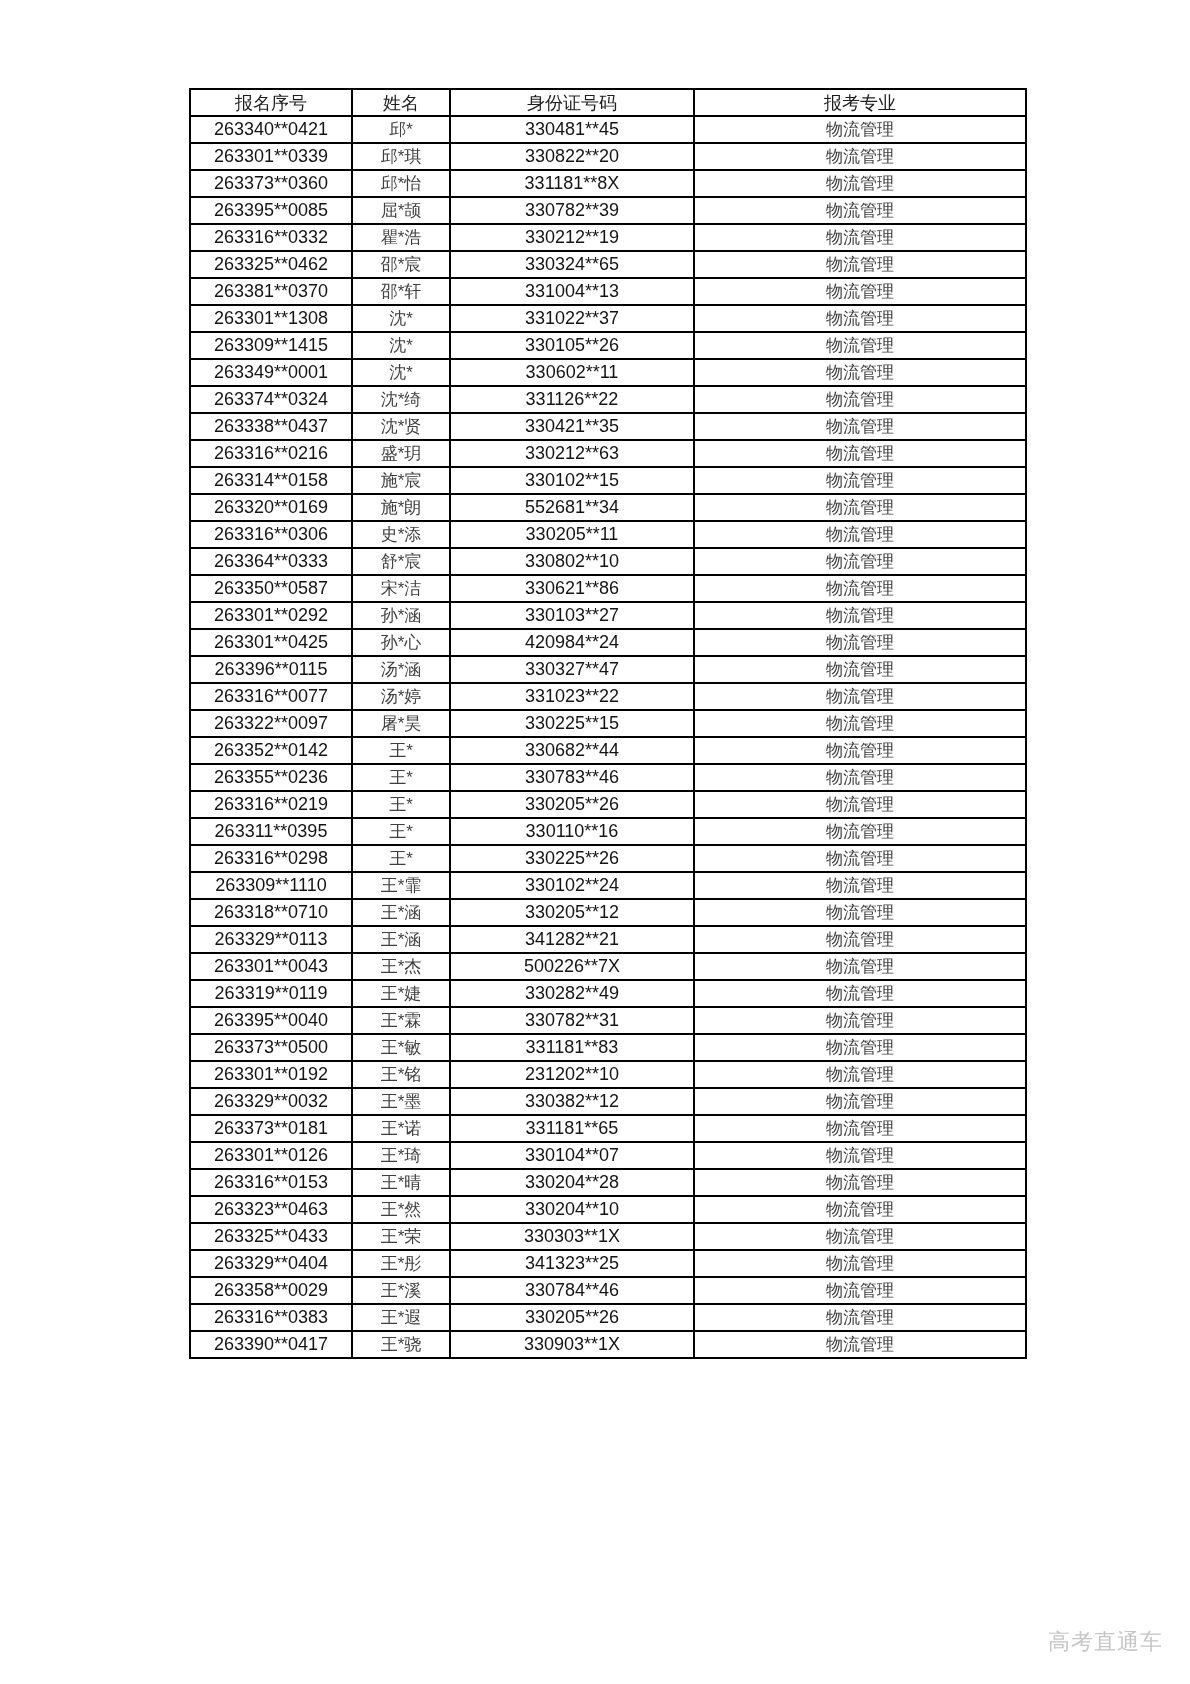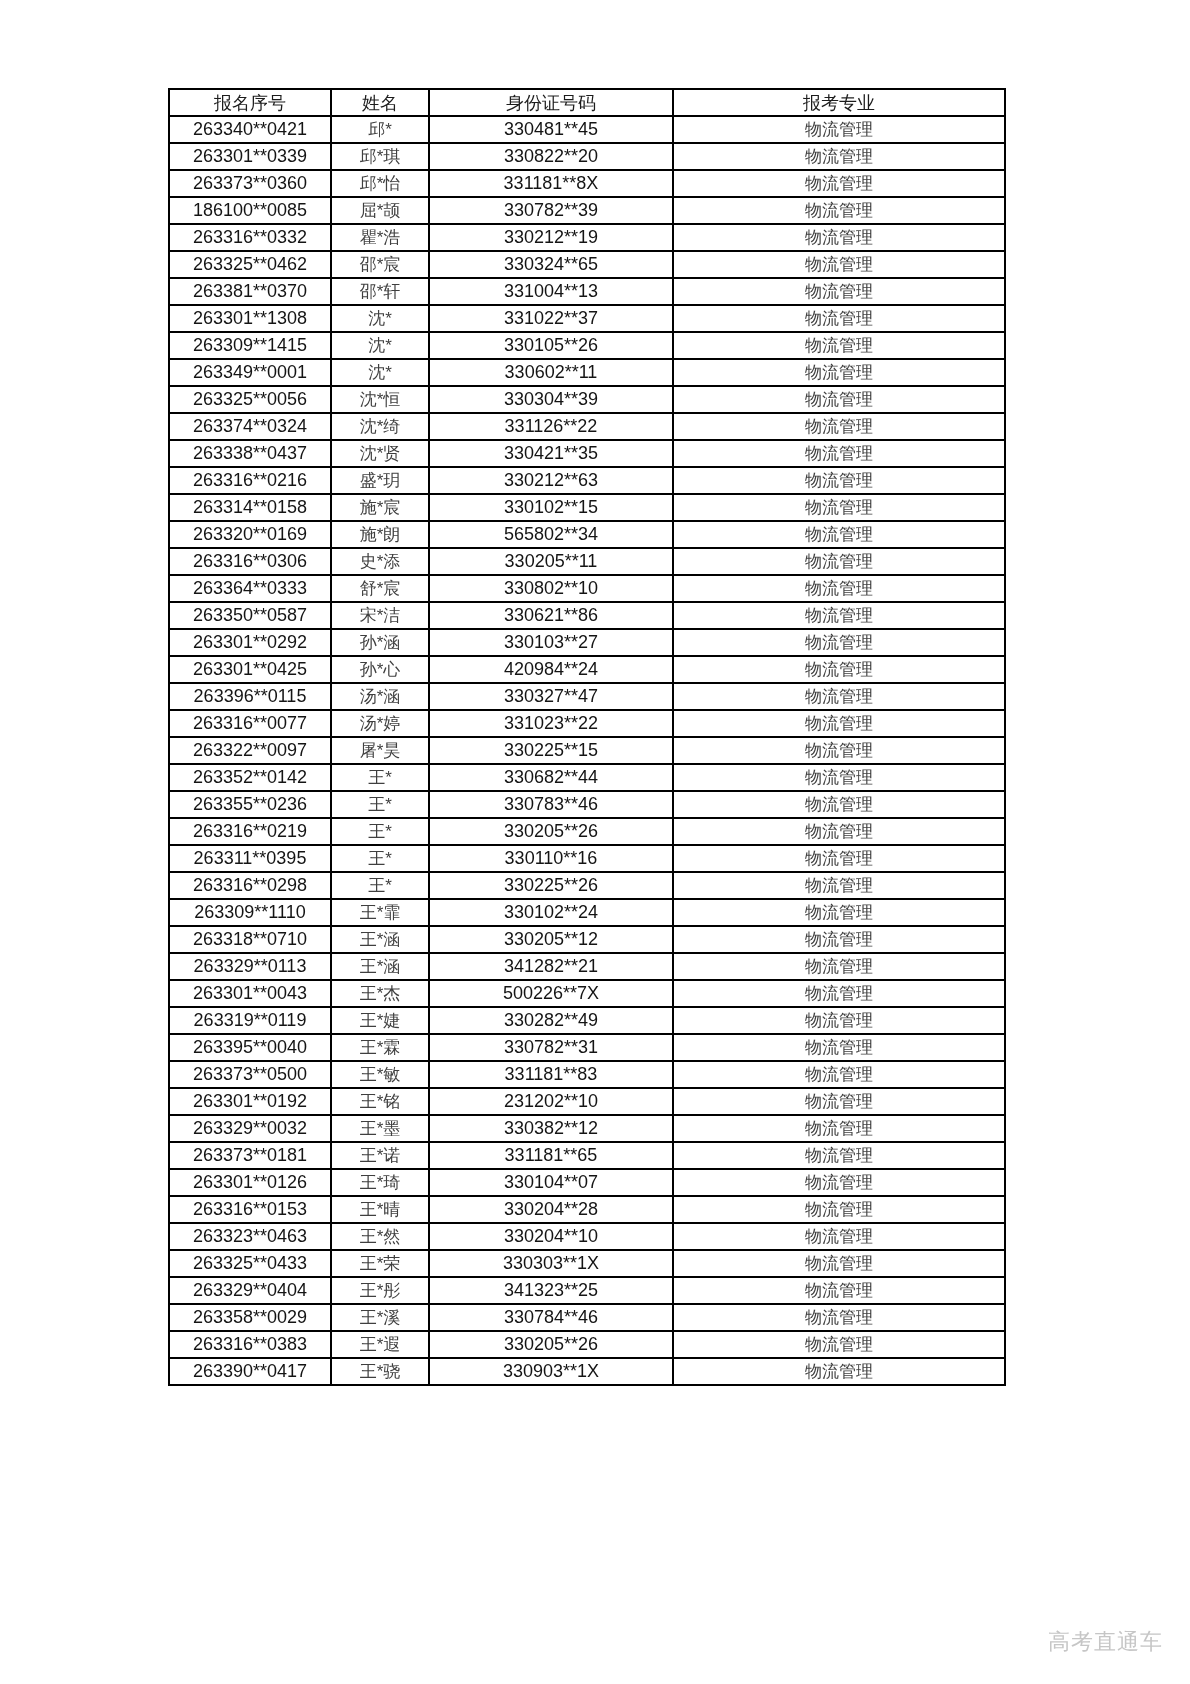--- a/index.html
+++ b/index.html
@@ -10,21 +10,21 @@
   }
   .page {
     position: relative;
     width: 1190px;
     height: 1684px;
     background: #ffffff;
     overflow: hidden;
   }
   table.doc-table {
     position: absolute;
-    left: 168px;
+    left: 189px;
     top: 88px;
     width: 836px;
     border-collapse: collapse;
     table-layout: fixed;
   }
   .doc-table th, .doc-table td {
     border: 2px solid #000000;
     height: 25px;
     padding: 0 2px;
     text-align: center;
@@ -88,21 +88,21 @@
           <td>330822**20</td>
           <td class="cn">物流管理</td>
         </tr>
         <tr>
           <td>263373**0360</td>
           <td class="cn">邱*怡</td>
           <td>331181**8X</td>
           <td class="cn">物流管理</td>
         </tr>
         <tr>
-          <td>186100**0085</td>
+          <td>263395**0085</td>
           <td class="cn">屈*颉</td>
           <td>330782**39</td>
           <td class="cn">物流管理</td>
         </tr>
         <tr>
           <td>263316**0332</td>
           <td class="cn">瞿*浩</td>
           <td>330212**19</td>
           <td class="cn">物流管理</td>
         </tr>
@@ -130,26 +130,20 @@
           <td>330105**26</td>
           <td class="cn">物流管理</td>
         </tr>
         <tr>
           <td>263349**0001</td>
           <td class="cn">沈*</td>
           <td>330602**11</td>
           <td class="cn">物流管理</td>
         </tr>
         <tr>
-          <td>263325**0056</td>
-          <td class="cn">沈*恒</td>
-          <td>330304**39</td>
-          <td class="cn">物流管理</td>
-        </tr>
-        <tr>
           <td>263374**0324</td>
           <td class="cn">沈*绮</td>
           <td>331126**22</td>
           <td class="cn">物流管理</td>
         </tr>
         <tr>
           <td>263338**0437</td>
           <td class="cn">沈*贤</td>
           <td>330421**35</td>
           <td class="cn">物流管理</td>
@@ -162,21 +156,21 @@
         </tr>
         <tr>
           <td>263314**0158</td>
           <td class="cn">施*宸</td>
           <td>330102**15</td>
           <td class="cn">物流管理</td>
         </tr>
         <tr>
           <td>263320**0169</td>
           <td class="cn">施*朗</td>
-          <td>565802**34</td>
+          <td>552681**34</td>
           <td class="cn">物流管理</td>
         </tr>
         <tr>
           <td>263316**0306</td>
           <td class="cn">史*添</td>
           <td>330205**11</td>
           <td class="cn">物流管理</td>
         </tr>
         <tr>
           <td>263364**0333</td>

